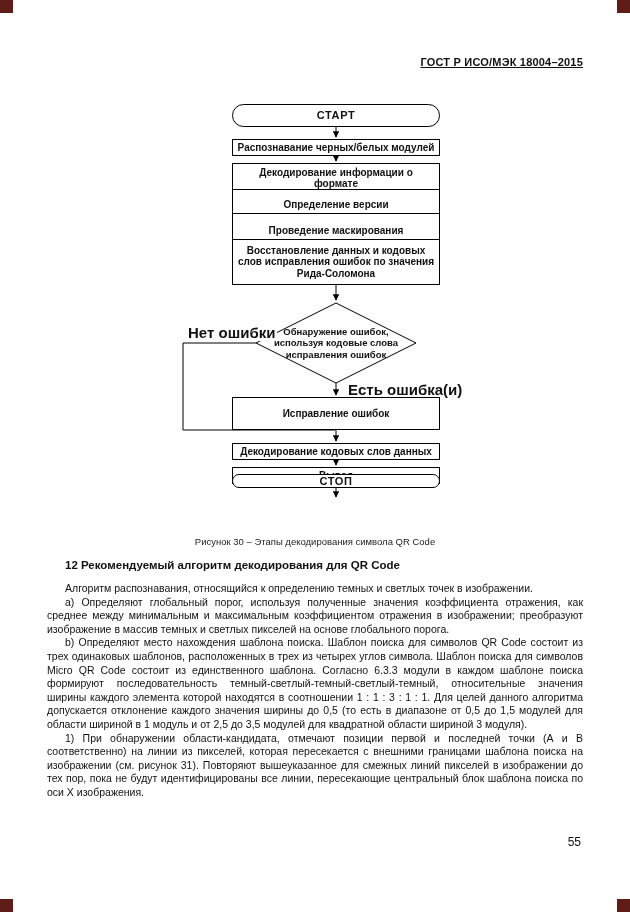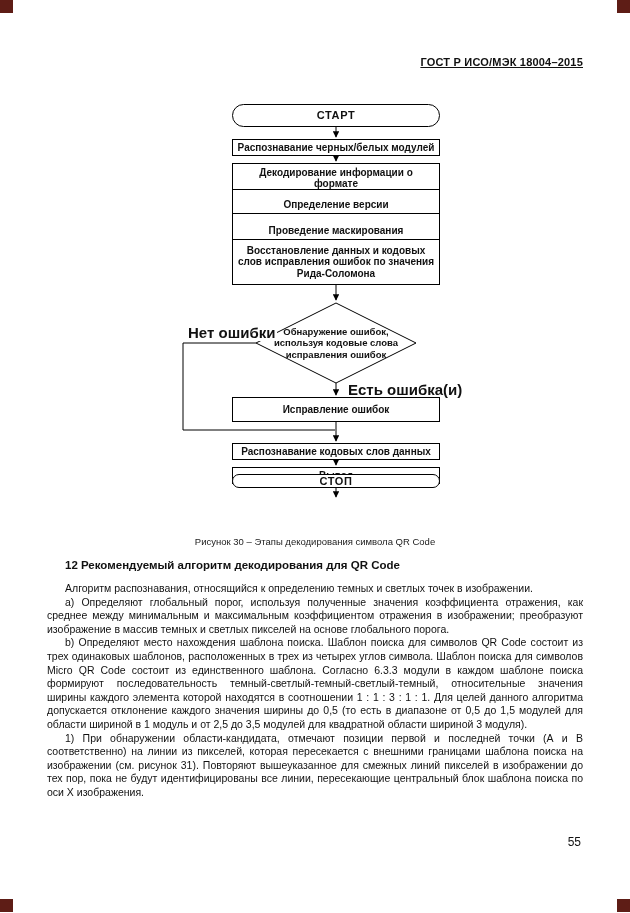--- a/index.html
+++ b/index.html
@@ -99,23 +99,23 @@
 
   <div class="node" style="top:213px; height:35px;">Проведение маскирования</div>
 
   <div class="node" style="top:239px; height:46px;">Восстановление данных и кодовых слов исправления ошибок по значения Рида-Соломона</div>
 
   <div class="diamond-label">Обнаружение ошибок, используя кодовые слова исправления ошибок</div>
 
   <div class="edge-label no-error">Нет ошибки</div>
   <div class="edge-label has-error">Есть ошибка(и)</div>
 
-  <div class="node" style="top:397px; height:25px;">Исправление ошибок</div>
+  <div class="node" style="top:397px; height:33px;">Исправление ошибок</div>
 
-  <div class="node" style="top:443px; height:17px;">Распознавание кодовых слов данных</div>
+  <div class="node" style="top:443px; height:17px;">Декодирование кодовых слов данных</div>
 
   <div class="node" style="top:467px; height:17px;">Вывод</div>
 
   <div class="node terminal" style="top:474px; height:14px;">СТОП</div>
 
   <div class="caption">Рисунок 30 – Этапы декодирования символа QR Code</div>
 
   <div class="text-block">
     <h2 class="section-heading">12 Рекомендуемый алгоритм декодирования для QR Code</h2>
     <p>Алгоритм распознавания, относящийся к определению темных и светлых точек в изображении.</p>

